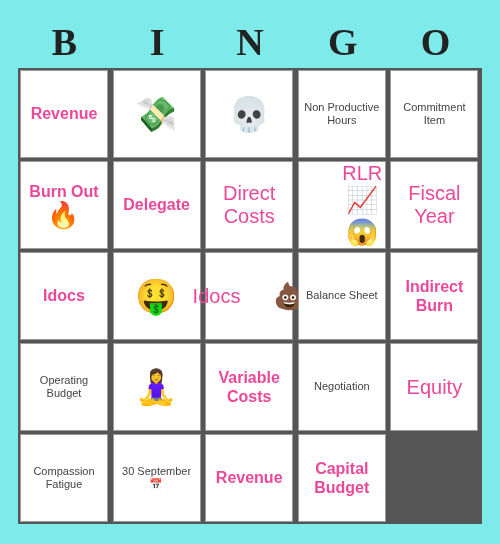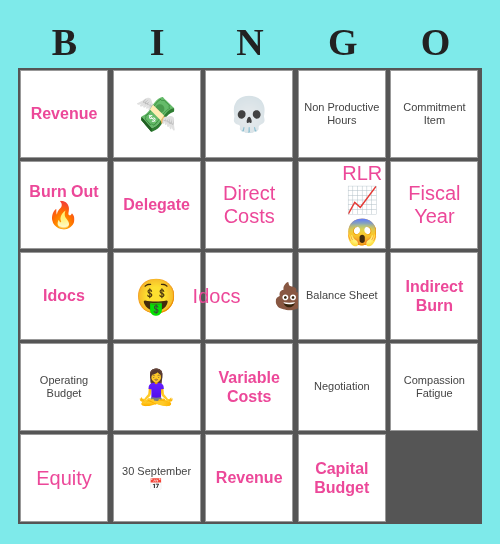--- a/index.html
+++ b/index.html
@@ -153,24 +153,24 @@
       <div class="bingo-cell">
         <span class="emoji">🧘‍♀️</span>
       </div>
       <div class="bingo-cell">
         <span class="cell-text medium">Variable Costs</span>
       </div>
       <div class="bingo-cell">
         <span class="cell-text small">Negotiation</span>
       </div>
       <div class="bingo-cell">
-        <span class="cell-text small">Compassion Fatigue</span>
+        <span class="cell-text large">Equity</span>
       </div>
       <div class="bingo-cell">
-        <span class="cell-text large">Equity</span>
+        <span class="cell-text small">Compassion Fatigue</span>
       </div>
       <div class="bingo-cell">
         <span class="cell-text small">30 September 📅</span>
       </div>
       <div class="bingo-cell">
         <span class="cell-text medium">Revenue</span>
       </div>
       <div class="bingo-cell">
         <span class="cell-text medium">Capital Budget</span>
       </div>

